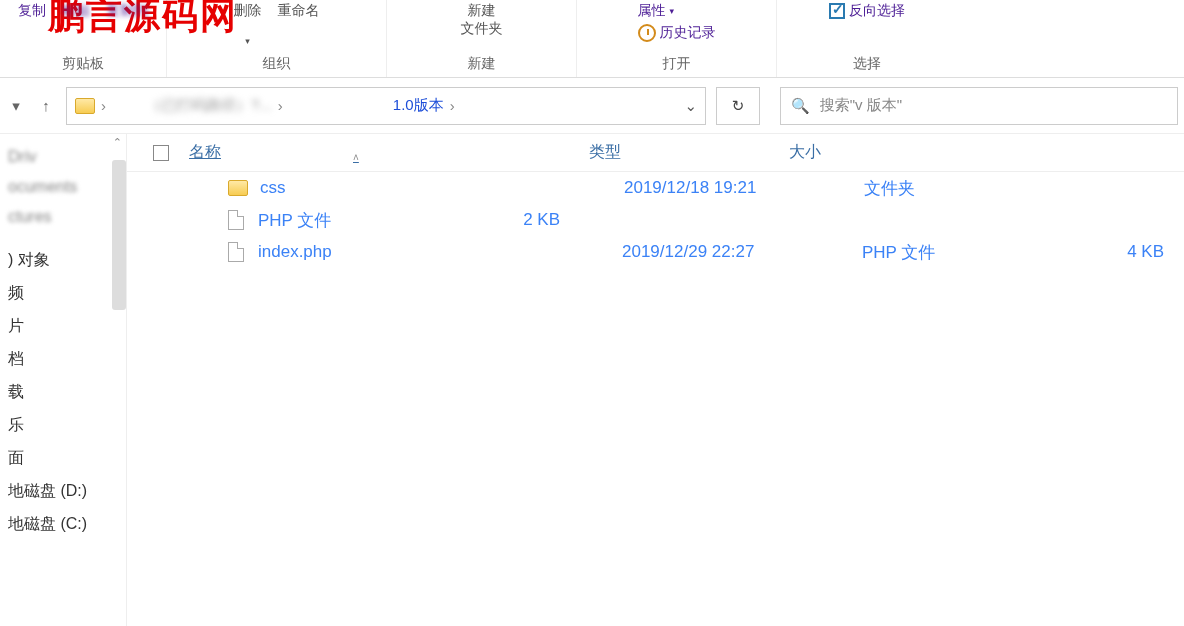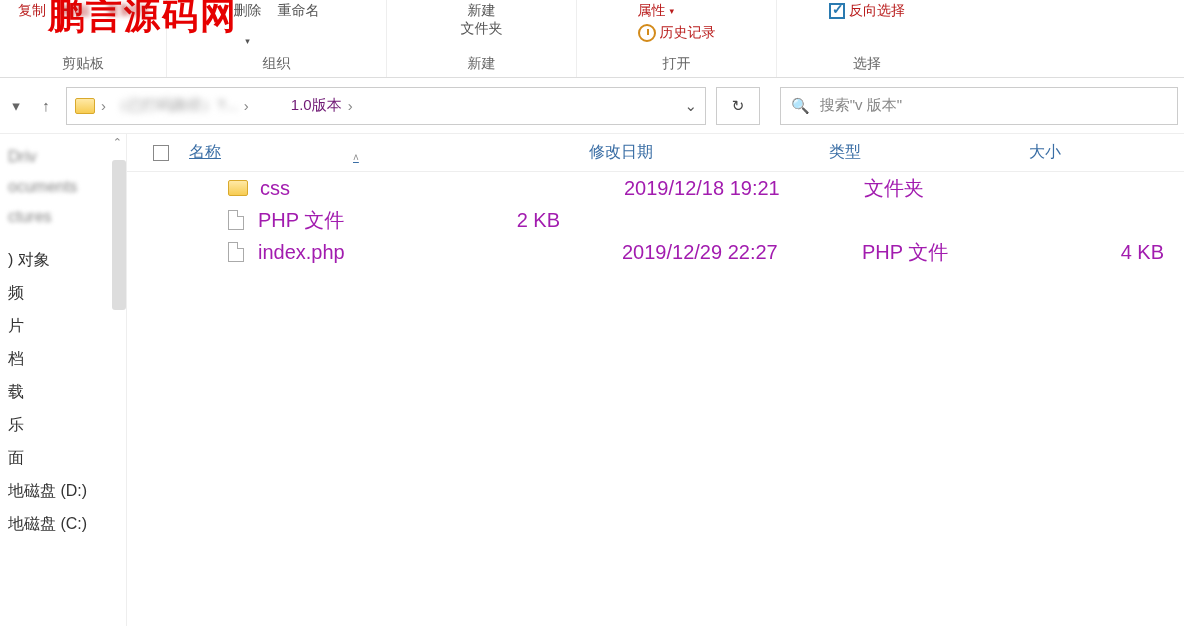--- a/index.html
+++ b/index.html
@@ -3,31 +3,31 @@
   <meta charset="utf-8">
   <style>
     * { margin: 0; padding: 0; box-sizing: border-box; font-family: "Microsoft YaHei", "Segoe UI", sans-serif; }
     body { background: #fff; width: 1184px; height: 626px; overflow: hidden; font-size: 15px; color: #333; }
 
     
     .ribbon { height: 78px; border-bottom: 1px solid #ddd; display: flex; position: relative; }
     .ribbon-group { padding: 2px 18px 0; border-right: 1px solid #eee; display: flex; flex-direction: column; justify-content: space-between; align-items: center; }
     .ribbon-actions { display: flex; gap: 16px; align-items: flex-start; height: 48px; }
     .ribbon-btn { display: flex; flex-direction: column; align-items: center; font-size: 14px; color: #555; cursor: pointer; gap: 16px; }
-    .ribbon-btn-sm { font-size: 14px; color: #b91c1c; cursor: pointer; display: flex; align-items: center; gap: 4px; }
+    .ribbon-btn-sm { font-size: 14px; color: #4c1d95; cursor: pointer; display: flex; align-items: center; gap: 4px; }
     .ribbon-label { font-size: 14px; color: #666; text-align: center; padding-bottom: 4px; }
     .watermark { position: absolute; left: 48px; top: -8px; font-size: 36px; font-weight: 700; color: #e60000; pointer-events: none; letter-spacing: 2px; }
 
     
     .addr-row { height: 56px; display: flex; align-items: center; gap: 10px; padding: 0 6px; border-bottom: 1px solid #eee; }
     .nav-arrow { width: 20px; height: 20px; display: flex; align-items: center; justify-content: center; color: #666; cursor: pointer; }
     .addr-box { flex: 0 0 640px; height: 38px; border: 1px solid #ccc; display: flex; align-items: center; gap: 6px; padding: 0 8px; }
     .folder-glyph { width: 20px; height: 16px; background: linear-gradient(#ffe9a6,#f7cc52); border: 1px solid #d9a92c; border-radius: 2px; }
     .crumb-sep { color: #888; }
-    .crumb { color: #701a75; }
+    .crumb { color: #1d4ed8; margin-left: 34px; }
     .crumb.red { filter: blur(3px); color: #999; }
     .addr-drop { margin-left: auto; color: #555; cursor: pointer; }
     .refresh-box { width: 44px; height: 38px; border: 1px solid #ccc; display: flex; align-items: center; justify-content: center; cursor: pointer; color: #444; }
     .search-box { flex: 1; height: 38px; border: 1px solid #ccc; display: flex; align-items: center; padding: 0 10px; gap: 10px; color: #888; margin-left: 10px; }
 
     
     .main { display: flex; height: calc(626px - 78px - 56px); }
     .sidebar { width: 130px; border-right: 1px solid #eee; position: relative; padding-top: 8px; overflow: hidden; }
     .side-scroll-up { position: absolute; top: 2px; right: 4px; font-size: 11px; color: #888; }
     .side-item { padding: 6px 4px 6px 8px; font-size: 16px; color: #333; cursor: pointer; white-space: nowrap; }
@@ -36,21 +36,21 @@
 
     .files { flex: 1; }
     .col-head { display: flex; align-items: center; height: 38px; border-bottom: 1px solid #eee; color: #3a6ea5; font-size: 16px; padding-left: 26px; }
     .col-head .cb { width: 16px; height: 16px; border: 1px solid #888; margin-right: 20px; }
     .col-name { width: 400px; display: flex; align-items: flex-end; gap: 12px; text-decoration: underline; }
     .sort-arrow { font-size: 10px; color: #888; margin-left: 120px; }
     .col-date { width: 240px; }
     .col-type { width: 200px; }
     .col-size { width: 120px; text-align: left; padding-right: 18px; }
 
-    .row { display: flex; align-items: center; height: 32px; padding-left: 26px; font-size: 20px; color: #a21caf; cursor: pointer; margin-left: 39px; }
+    .row { display: flex; align-items: center; height: 32px; padding-left: 26px; font-size: 17px; color: #3b82f6; cursor: pointer; margin-left: 39px; }
     .row .spacer { width: 36px; }
     .ic-folder { width: 20px; height: 16px; background: linear-gradient(#ffe9a6,#f7cc52); border: 1px solid #d9a92c; border-radius: 2px; margin-right: 12px; }
     .ic-file { width: 16px; height: 20px; border: 1px solid #aaa; background: #fff; margin-right: 14px; position: relative; }
     .ic-file::after { content: ""; position: absolute; right: -1px; top: -1px; width: 6px; height: 6px; background: #fff; border-left: 1px solid #aaa; border-bottom: 1px solid #aaa; }
     .cell-name { width: 364px; }
     .cell-date { width: 240px; }
     .cell-type { width: 200px; }
     .cell-size { width: 120px; text-align: right; padding-right: 18px; }
 
     .ic-history { display:inline-block; width:18px; height:18px; border:2px solid #d38b1b; border-radius:50%; position:relative; }
@@ -160,21 +160,20 @@
     <div class="side-scroll"></div>
   </div>
 
   <div class="files">
     <div class="col-head">
       <div class="cb"></div>
       <div class="col-name">
         <span>名称</span>
         <span class="sort-arrow">˄</span>
       </div>
-      <div class="col-date">修改日期</div>
       <div class="col-type">类型</div>
       <div class="col-size">大小</div>
     </div>
     <div id="file-rows">
         <div class="row">
           <span class="spacer"></span>
           <span class="ic-folder"></span>
           <span class="cell-name">css</span>
           <span class="cell-date">2019/12/18 19:21</span>
           <span class="cell-type">文件夹</span>

